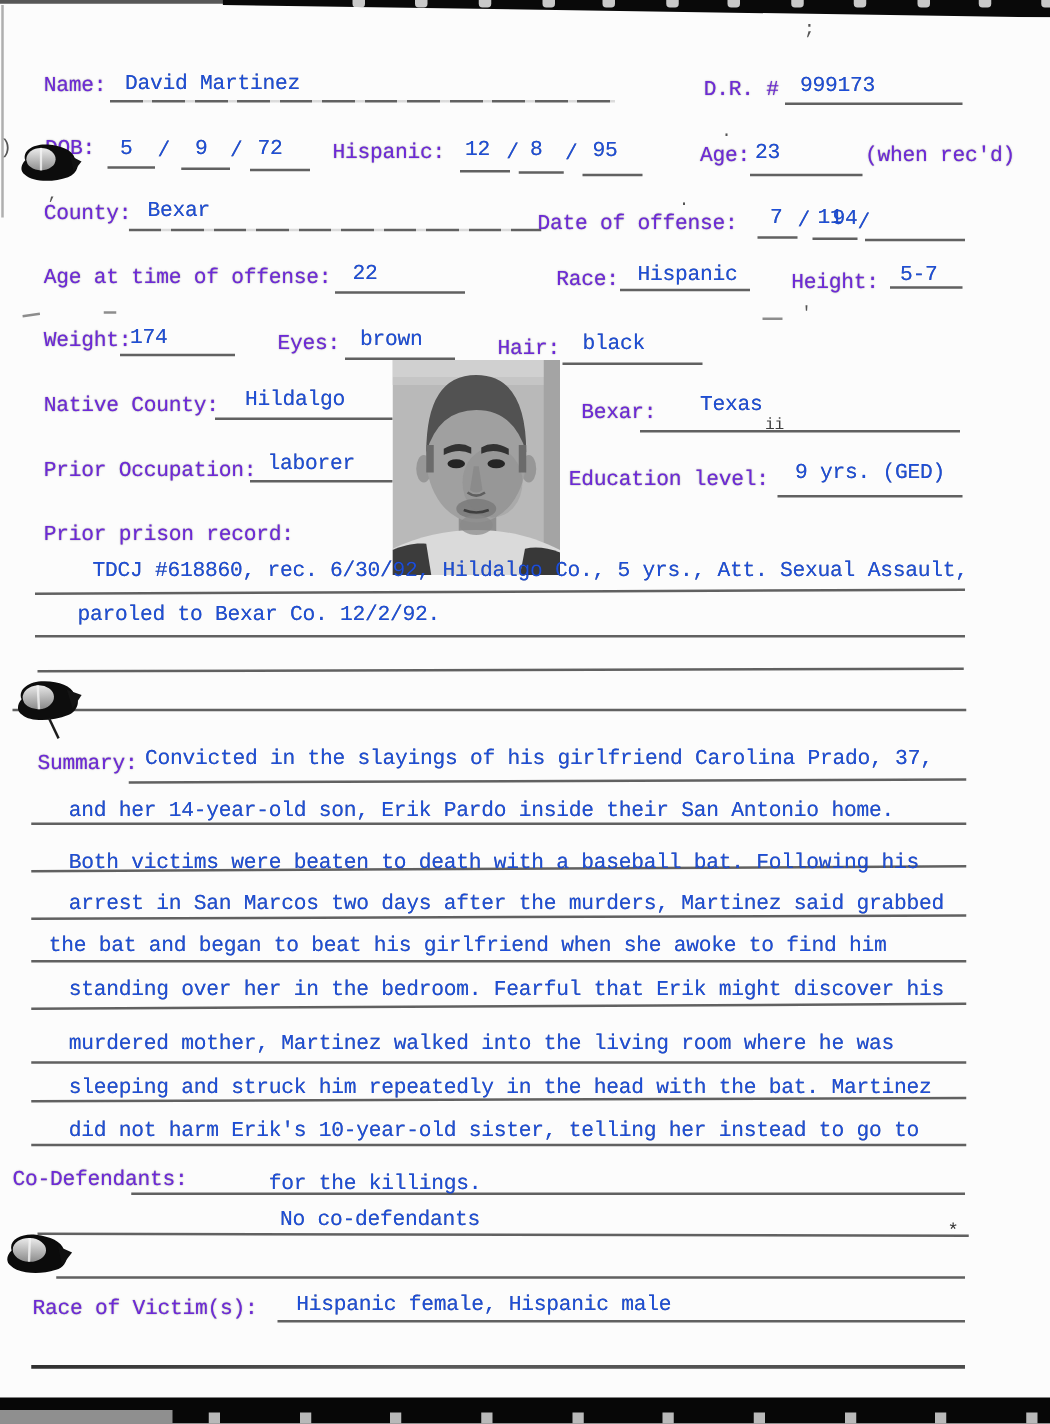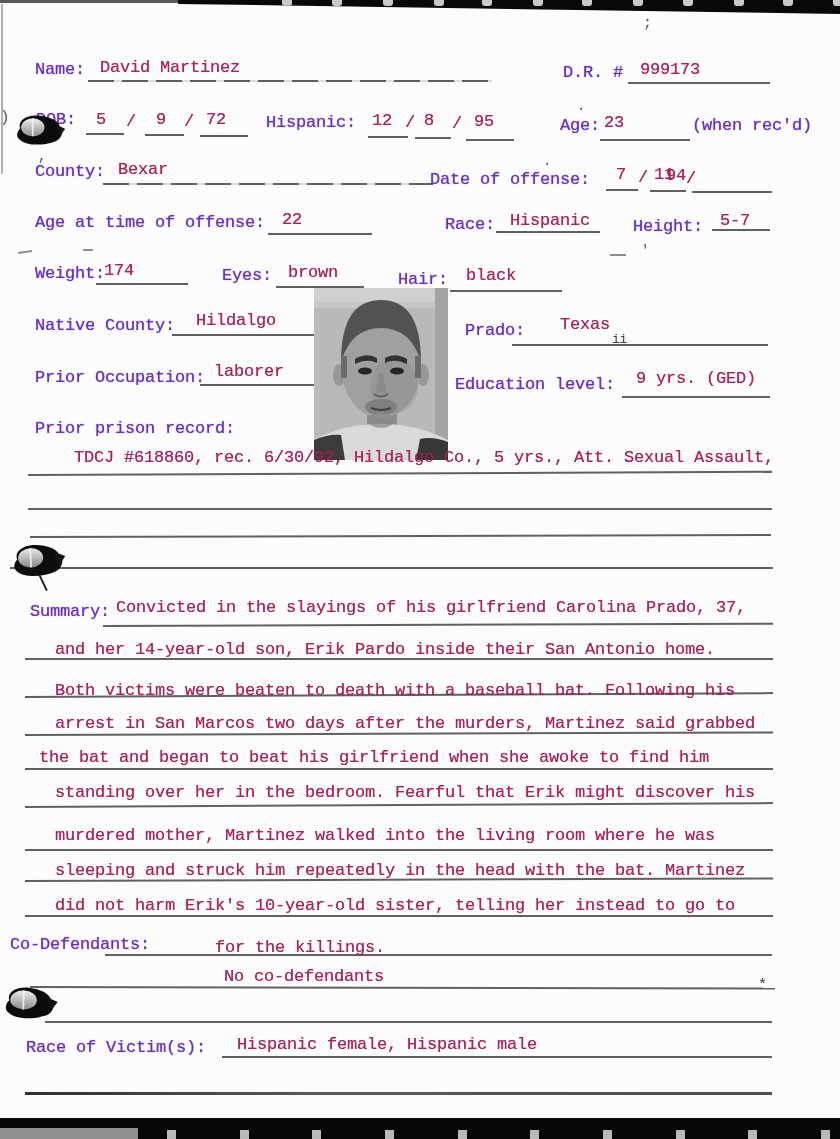--- a/index.html
+++ b/index.html
@@ -3,21 +3,21 @@
 <meta charset="utf-8">
 <style>
   html,body{margin:0;padding:0;background:#e8e8e8;}
   .page{
     position:relative;width:840px;height:1139px;margin:0 auto;
     background:#fcfcfc;overflow:hidden;
     font-family:"Liberation Mono","DejaVu Sans Mono",monospace;
   }
   .t{position:absolute;font-size:17px;line-height:20px;letter-spacing:-0.2px;white-space:pre;z-index:3;}
   .lbl{color:#6d28d9;text-shadow:0 0 1.1px rgba(90,90,90,.8);}
-  .val{color:#be185d;text-shadow:0 0 .5px rgba(20,20,20,.55);}
+  .val{color:#1d4ed8;text-shadow:0 0 .5px rgba(20,20,20,.55);}
   .art{color:#555;z-index:3;}
   .rule{position:absolute;height:2px;background:rgba(62,62,62,.82);z-index:1;transform-origin:left center;}
   .rule.dashy{background:repeating-linear-gradient(90deg,rgba(70,70,70,.85) 0 26px,rgba(70,70,70,.18) 26px 34px);}
   .rule.grad{height:3px;background:linear-gradient(90deg,#2f2f2f,#5a5a5a 40%,#4c4c4c);}
   .photo{position:absolute;left:314px;top:288px;width:134px;height:172px;z-index:2;}
   .blob{position:absolute;z-index:4;}
   .strip-thin{position:absolute;left:0;top:0;width:840px;height:3px;background:#3b3b3b;opacity:.85;z-index:5;}
   .strip-wedge{position:absolute;left:178px;top:0;width:662px;height:14px;background:#090909;
     clip-path:polygon(0 0,100% 0,100% 100%,0 28%);z-index:6;}
   .dot{position:absolute;top:0;width:10px;height:6px;background:#c9c9c9;border-radius:0 0 3px 3px;}
@@ -122,21 +122,21 @@
   <span class="t lbl" style="left:222px;top:266px">Eyes:</span>
   <span class="t val" style="left:288px;top:263px">brown</span>
   <div class="rule" style="left:276px;top:286px;width:88px"></div>
   <span class="t lbl" style="left:398px;top:270px">Hair:</span>
   <span class="t val" style="left:466px;top:266px">black</span>
   <div class="rule" style="left:450px;top:290px;width:112px"></div>
 
   <span class="t lbl" style="left:35px;top:316px">Native County:</span>
   <span class="t val" style="left:196px;top:311px">Hildalgo</span>
   <div class="rule" style="left:172px;top:334px;width:142px"></div>
-  <span class="t lbl" style="left:465px;top:321px">Prado:</span>
+  <span class="t lbl" style="left:465px;top:321px">Bexar:</span>
   <span class="t val" style="left:560px;top:315px">Texas</span>
   <span class="t art" style="left:612px;top:330px;font-size:13px;color:#3d3d3d">ii</span>
   <div class="rule" style="left:512px;top:344px;width:256px"></div>
 
   <span class="t lbl" style="left:35px;top:368px">Prior Occupation:</span>
   <span class="t val" style="left:214px;top:362px">laborer</span>
   <div class="rule" style="left:200px;top:384px;width:114px"></div>
   <span class="t lbl" style="left:455px;top:375px">Education level:</span>
   <span class="t val" style="left:636px;top:369px">9 yrs. (GED)</span>
   <div class="rule" style="left:622px;top:396px;width:148px"></div>
@@ -166,20 +166,21 @@
       <path d="M60,106 Q67,111 74,106" stroke="#5f5f5f" stroke-width="2" fill="none"></path>
       <ellipse cx="67" cy="119" rx="16" ry="8" fill="#7a7a7a" opacity="0.85"></ellipse>
       <path d="M57,120 Q67,124 77,120" stroke="#3f3f3f" stroke-width="2" fill="none"></path>
       <ellipse cx="67" cy="132" rx="13" ry="8" fill="#898989" opacity="0.7"></ellipse>
     </svg>
   </div>
 
   <span class="t lbl" style="left:35px;top:419px">Prior prison record:</span>
   <span class="t val ontop" style="left:74px;top:448px">TDCJ #618860, rec. 6/30/92, Hildalgo Co., 5 yrs., Att. Sexual Assault,</span>
   <div class="rule" style="left:28px;top:474px;width:744px;transform:rotate(-0.25deg)"></div>
+  <span class="t val" style="left:62px;top:483px">paroled to Bexar Co. 12/2/92.</span>
   <div class="rule" style="left:28px;top:508px;width:744px"></div>
   <div class="rule" style="left:30px;top:536px;width:741px;transform:rotate(-0.15deg)"></div>
   <div class="rule" style="left:10px;top:567px;width:763px"></div>
 
   <span class="t lbl" style="left:30px;top:602px">Summary:</span>
   <span class="t val" style="left:116px;top:598px">Convicted in the slayings of his girlfriend Carolina Prado, 37,</span>
   <div class="rule" style="left:103px;top:625px;width:670px;transform:rotate(-0.2deg)"></div>
   <span class="t val" style="left:55px;top:640px">and her 14-year-old son, Erik Pardo inside their San Antonio home.</span>
   <div class="rule" style="left:25px;top:658px;width:748px"></div>
   <span class="t val" style="left:55px;top:681px">Both victims were beaten to death with a baseball bat. Following his</span>

